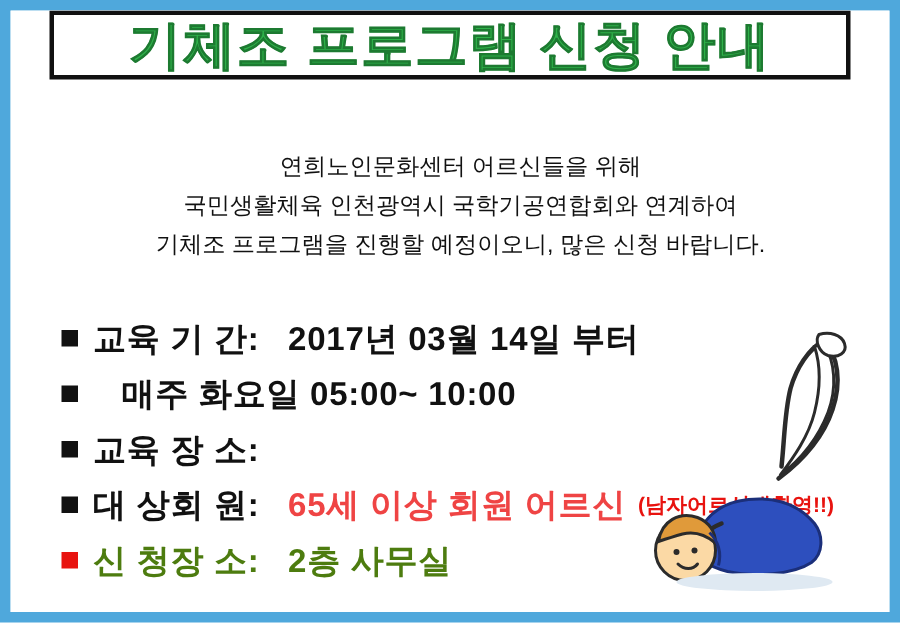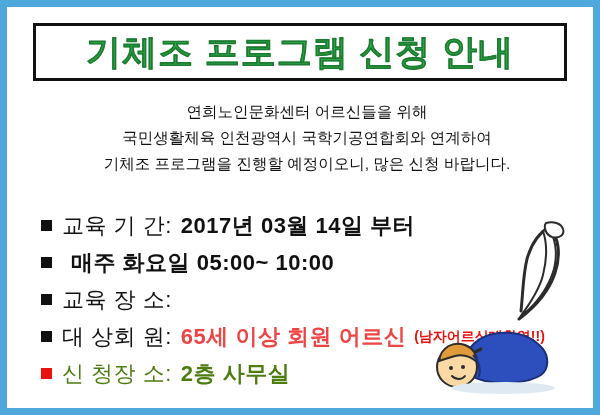--- a/index.html
+++ b/index.html
@@ -24,23 +24,23 @@
   #inner {
     position: absolute;
     left: 0; top: 0; right: 0; bottom: 0;
     background: #ffffff;
   }
 
   
   .title-box {
     position: absolute;
     left: 26px;
-    top: 16px;
+    top: 0;
     width: 534px;
-    height: 58px;
+    height: 46px;
     border: 3px solid #111111;
     box-sizing: border-box;
     background: #ffffff;
   }
   .title-text {
     position: absolute;
     left: 0;
     top: 0;
     width: 100%;
     height: 100%;
@@ -87,29 +87,29 @@
   .sq {
     display: inline-block;
     width: 11px;
     height: 11px;
     background: #111111;
     margin-right: 10px;
     flex: 0 0 auto;
   }
   .lbl {
     font-size: 22px;
-    font-weight: normal;
+    font-weight: bold;
     color: #111111;
     letter-spacing: 0.5px;
   }
   .val {
     font-size: 22px;
     font-weight: bold;
     color: #111111;
-    margin-left: 9px;
+    margin-left: 19px;
     letter-spacing: 0.5px;
   }
   .val.blue {
     color: #ef4444;
   }
   .row-red .lbl, .row-red .val {
     color: #4d7c0f;
   }
   .note-red {
     font-size: 14px;

